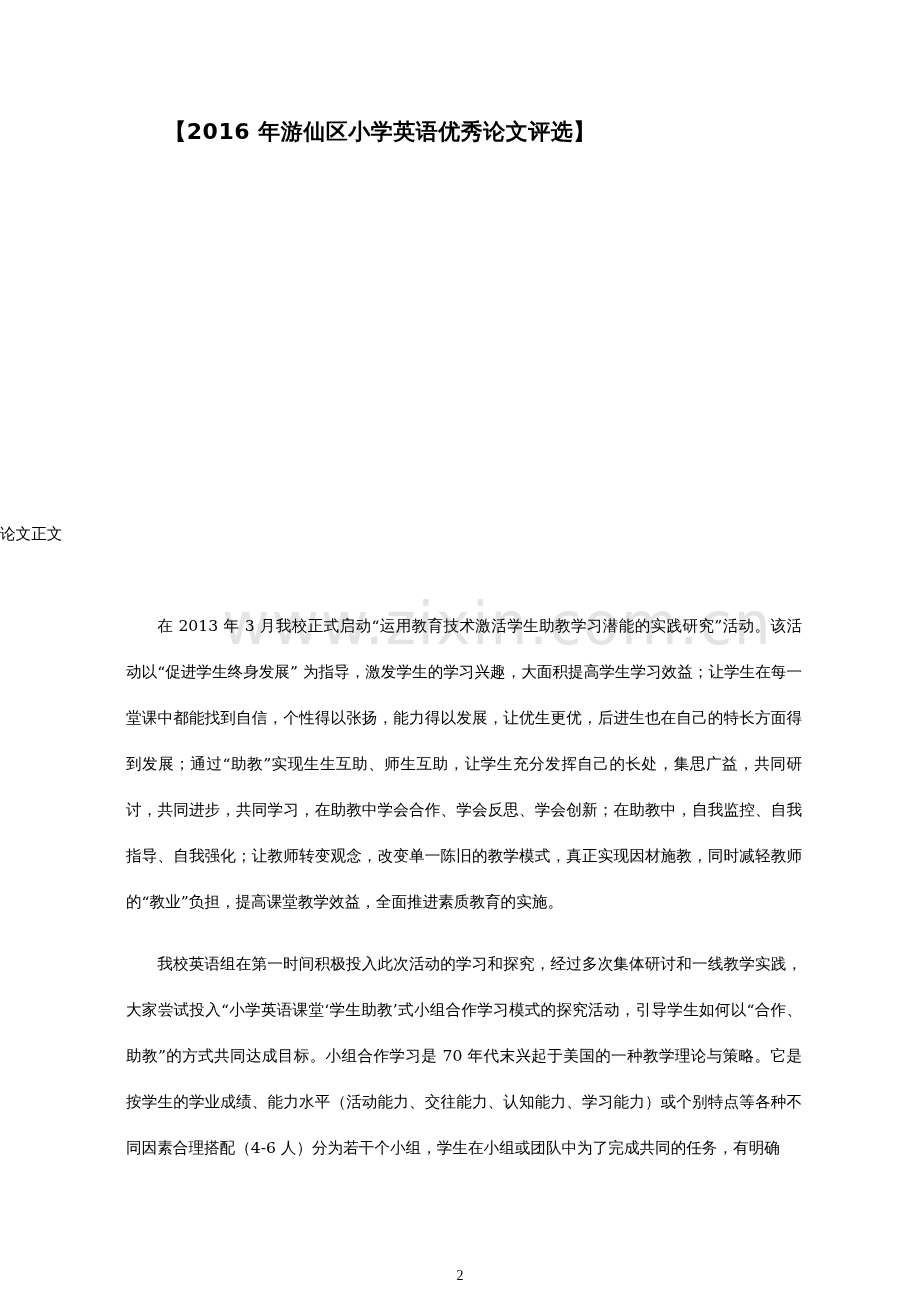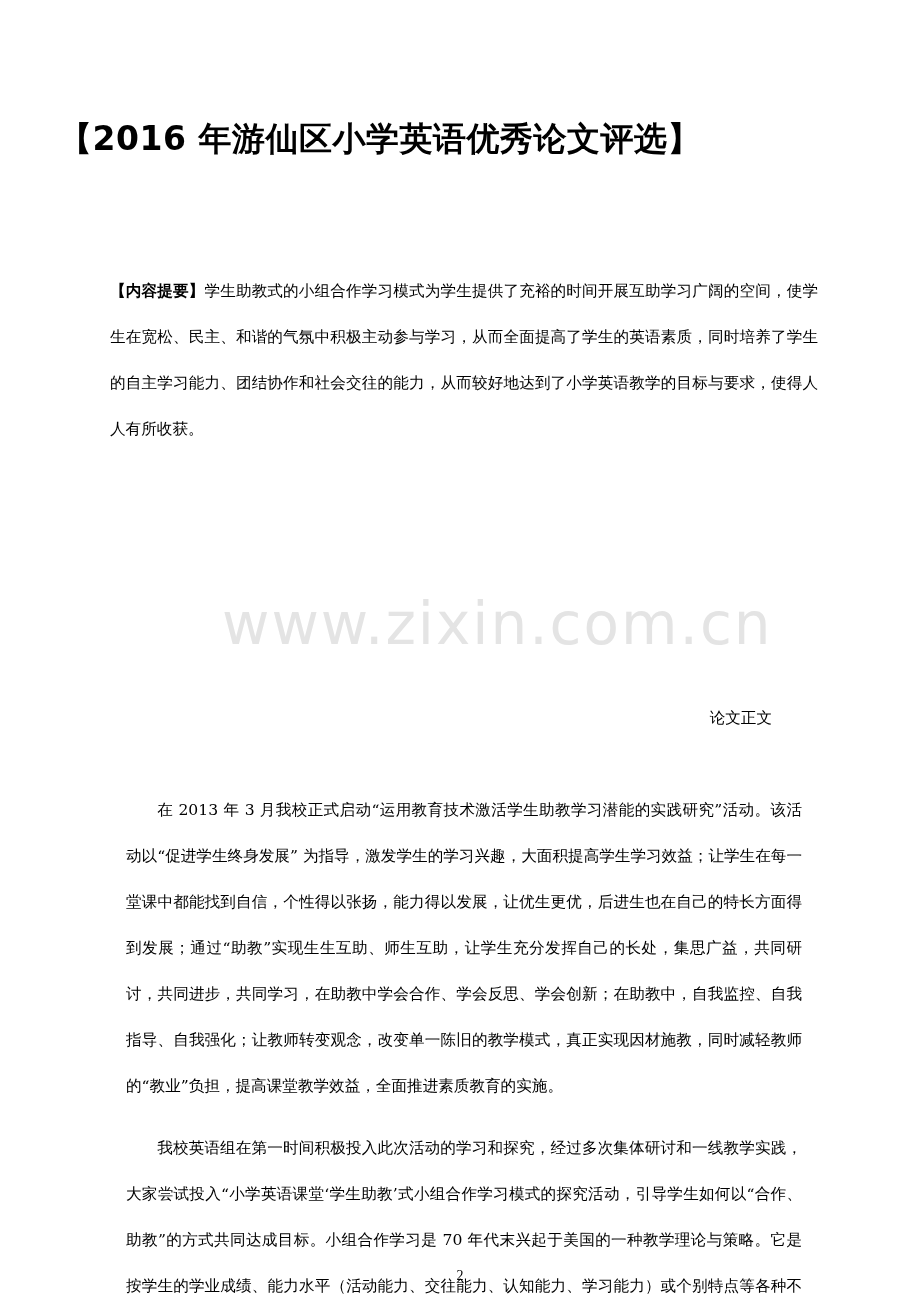--- a/index.html
+++ b/index.html
@@ -20,21 +20,21 @@
       left: 0; top: 0;
       width: 920px; height: 1302px;
     }
     .title {
       position: absolute;
       left: 0;
       width: 760px;
       text-align: center;
       font-family: "DejaVu Sans", "Liberation Sans", sans-serif;
       font-weight: bold;
-      font-size: 33px;
+      font-size: 22px;
       letter-spacing: 0.5px;
       white-space: nowrap;
     }
     .title-1 { top: 117px; }
     .title-2 { top: 170px; }
 
     .body-text {
       position: absolute;
       left: 110px;
       width: 708px;
@@ -44,21 +44,21 @@
       text-justify: inter-character;
     }
     .abstract { top: 268px; }
     .abstract-label { font-weight: bold; }
 
     .section-heading {
       position: absolute;
       top: 524px;
       left: 0;
       width: 772px;
-      text-align: right;
+      text-align: left;
       font-size: 15.6px;
     }
 
     .para {
       text-indent: 2em;
       margin: 16px;
     }
     .main-body { top: 566px; }
 
     .watermark {
@@ -87,23 +87,20 @@
   </style>
 </head>
 <body>
 
 <div class="page">
 
   <div class="watermark">www.zixin.com.cn</div>
 
   <div class="title title-1">【2016 年游仙区小学英语优秀论文评选】</div>
 
-  <div class="body-text abstract text-layer">
-    <span class="abstract-label">【内容提要】</span><span>学生助教式的小组合作学习模式为学生提供了充裕的时间开展互助学习广阔的空间，使学生在宽松、民主、和谐的气氛中积极主动参与学习，从而全面提高了学生的英语素质，同时培养了学生的自主学习能力、团结协作和社会交往的能力，从而较好地达到了小学英语教学的目标与要求，使得人人有所收获。</span>
-  </div>
 
   <div class="section-heading text-layer">论文正文</div>
 
   <div class="body-text main-body text-layer">
     <p class="para">在 2013 年 3 月我校正式启动“运用教育技术激活学生助教学习潜能的实践研究”活动。该活动以“促进学生终身发展” 为指导，激发学生的学习兴趣，大面积提高学生学习效益；让学生在每一堂课中都能找到自信，个性得以张扬，能力得以发展，让优生更优，后进生也在自己的特长方面得到发展；通过“助教”实现生生互助、师生互助，让学生充分发挥自己的长处，集思广益，共同研讨，共同进步，共同学习，在助教中学会合作、学会反思、学会创新；在助教中，自我监控、自我指导、自我强化；让教师转变观念，改变单一陈旧的教学模式，真正实现因材施教，同时减轻教师的“教业”负担，提高课堂教学效益，全面推进素质教育的实施。</p>
     <p class="para">我校英语组在第一时间积极投入此次活动的学习和探究，经过多次集体研讨和一线教学实践，大家尝试投入“小学英语课堂‘学生助教’式小组合作学习模式的探究活动，引导学生如何以“合作、助教”的方式共同达成目标。小组合作学习是 70 年代末兴起于美国的一种教学理论与策略。它是按学生的学业成绩、能力水平（活动能力、交往能力、认知能力、学习能力）或个别特点等各种不同因素合理搭配（4-6 人）分为若干个小组，学生在小组或团队中为了完成共同的任务，有明确</p>
   </div>
 
   <div class="page-number">2</div>
 

